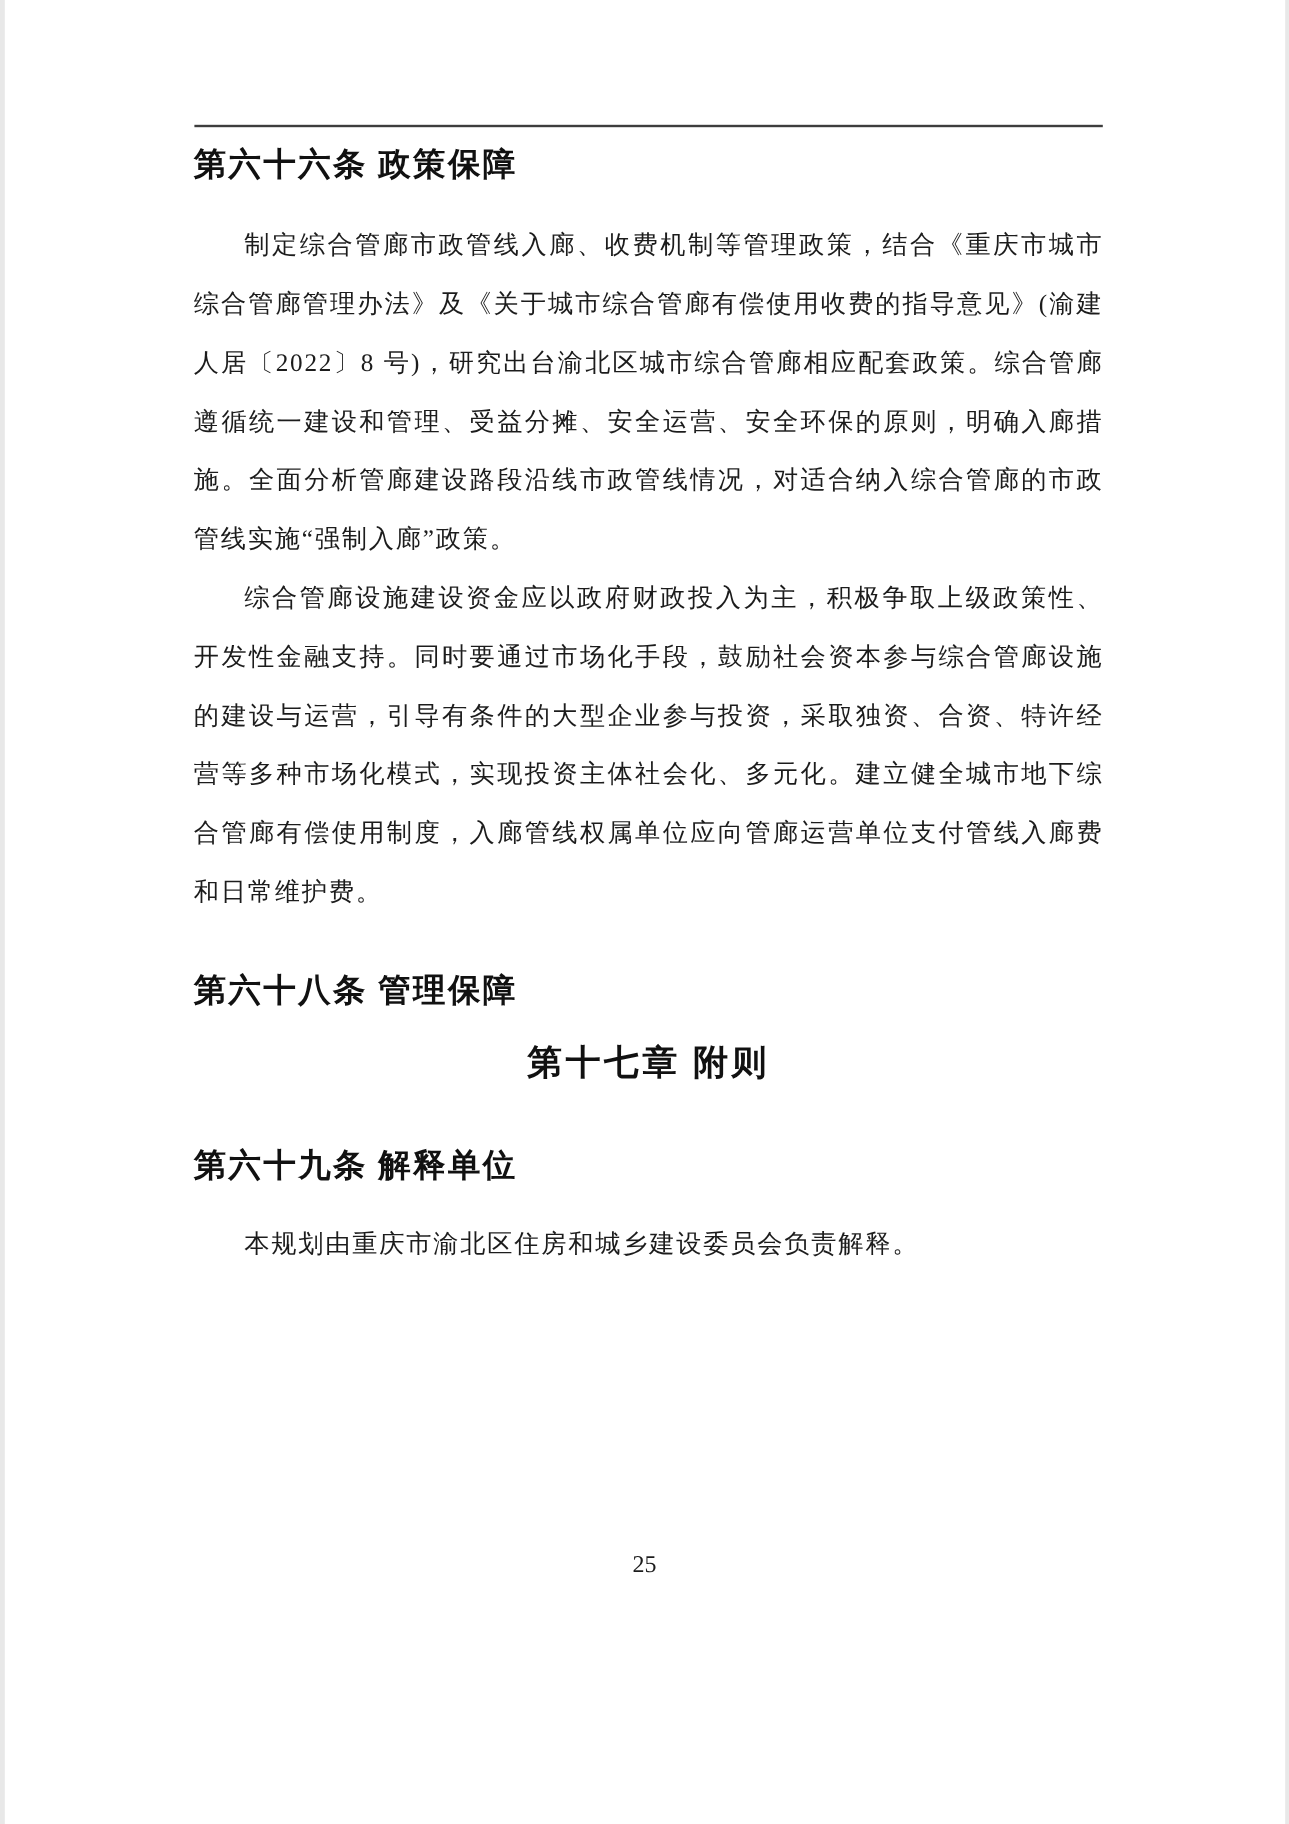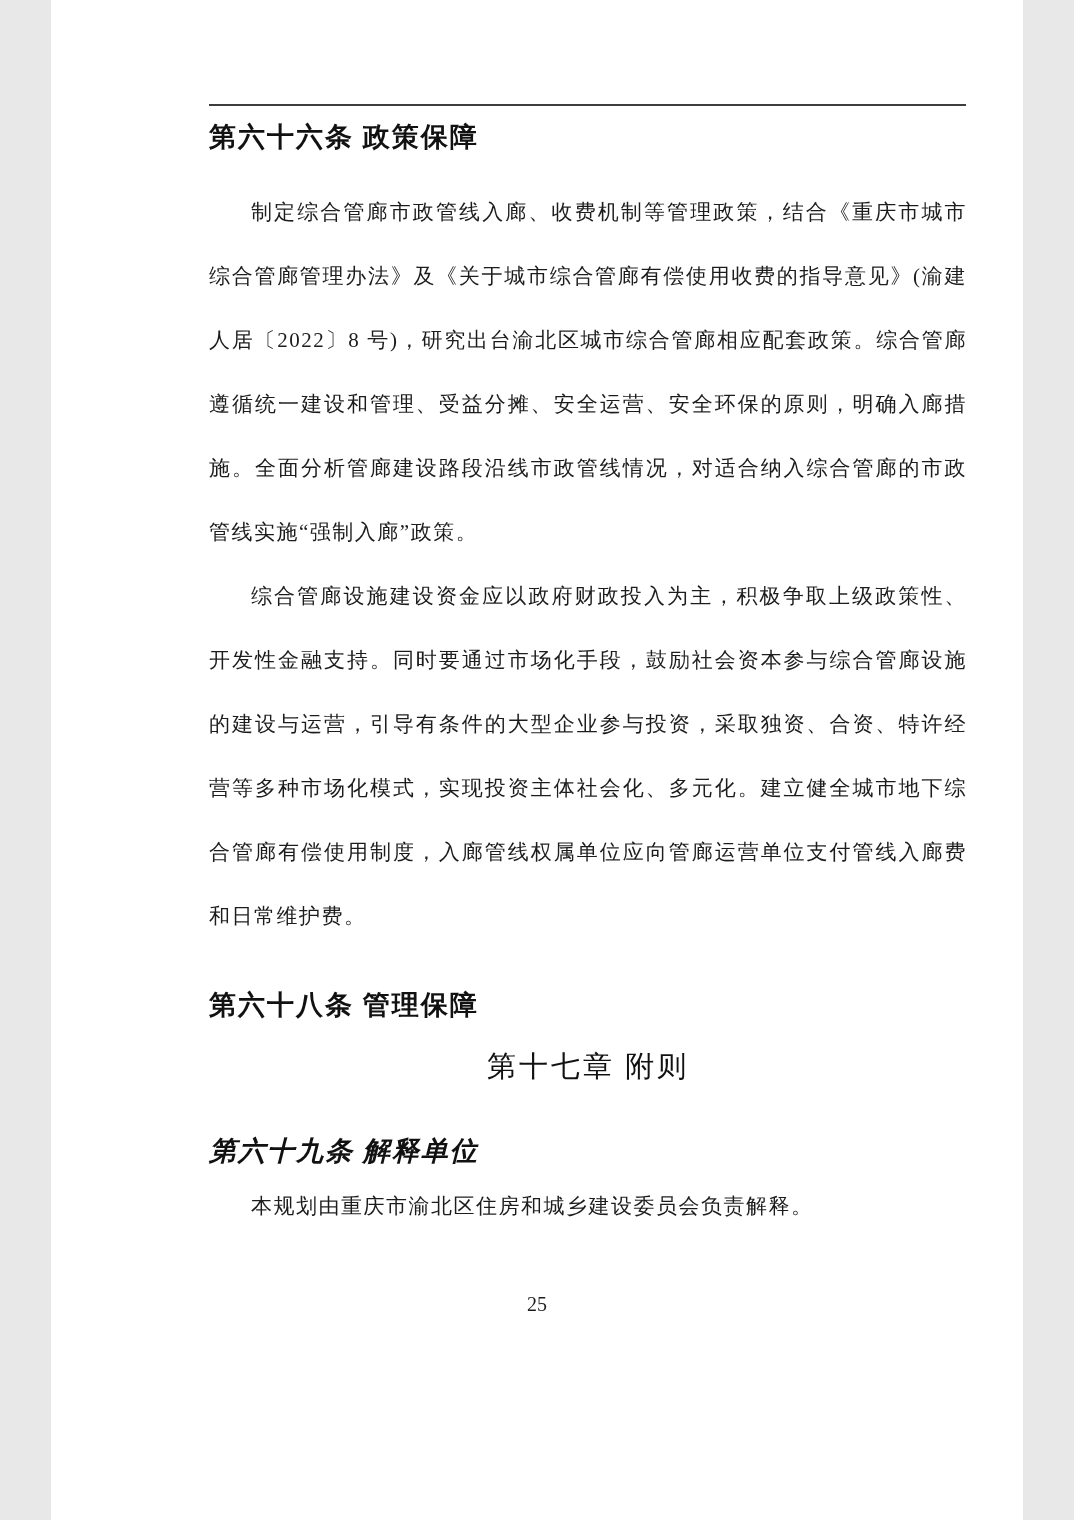--- a/index.html
+++ b/index.html
@@ -2,21 +2,21 @@
 <html><head>
 <meta charset="utf-8">
 <style>
   html, body {
     margin: 0;
     padding: 0;
     background: #e8e8e8;
   }
   .page {
     position: relative;
-    width: 972px;
+    width: 1067px;
     height: 1520px;
     margin: 0 auto;
     background: #ffffff;
     color: #1a1a1a;
     font-family: "Liberation Serif", "DejaVu Serif", serif;
     overflow: hidden;
   }
   .header-rule {
     position: absolute;
     top: 104px;
@@ -41,38 +41,37 @@
     text-align: left;
   }
   .article-heading.first {
     margin-top: 120px;
   }
   .article-heading.h68 {
     margin-top: 40px;
   }
   .article-heading.h69 {
     margin-top: 50px;
-    margin-bottom: 6px;
-    font-style: italic;
+    margin-bottom: 24px;
   }
   .body-para {
     margin: 0;
     font-size: 21px;
-    line-height: 64px;
+    line-height: 49px;
     letter-spacing: 1.5px;
     text-indent: 2em;
     text-align: justify;
     text-justify: inter-character;
     color: #1c1c1c;
   }
   .chapter-heading {
     margin: 20px 0 16px 0;
     font-size: 29px;
     line-height: 36px;
-    font-weight: 400;
+    font-weight: 700;
     letter-spacing: 3px;
     text-align: center;
     color: #111111;
   }
   .page-number {
     position: absolute;
     top: 1291px;
     left: 0;
     width: 100%;
     text-align: center;

